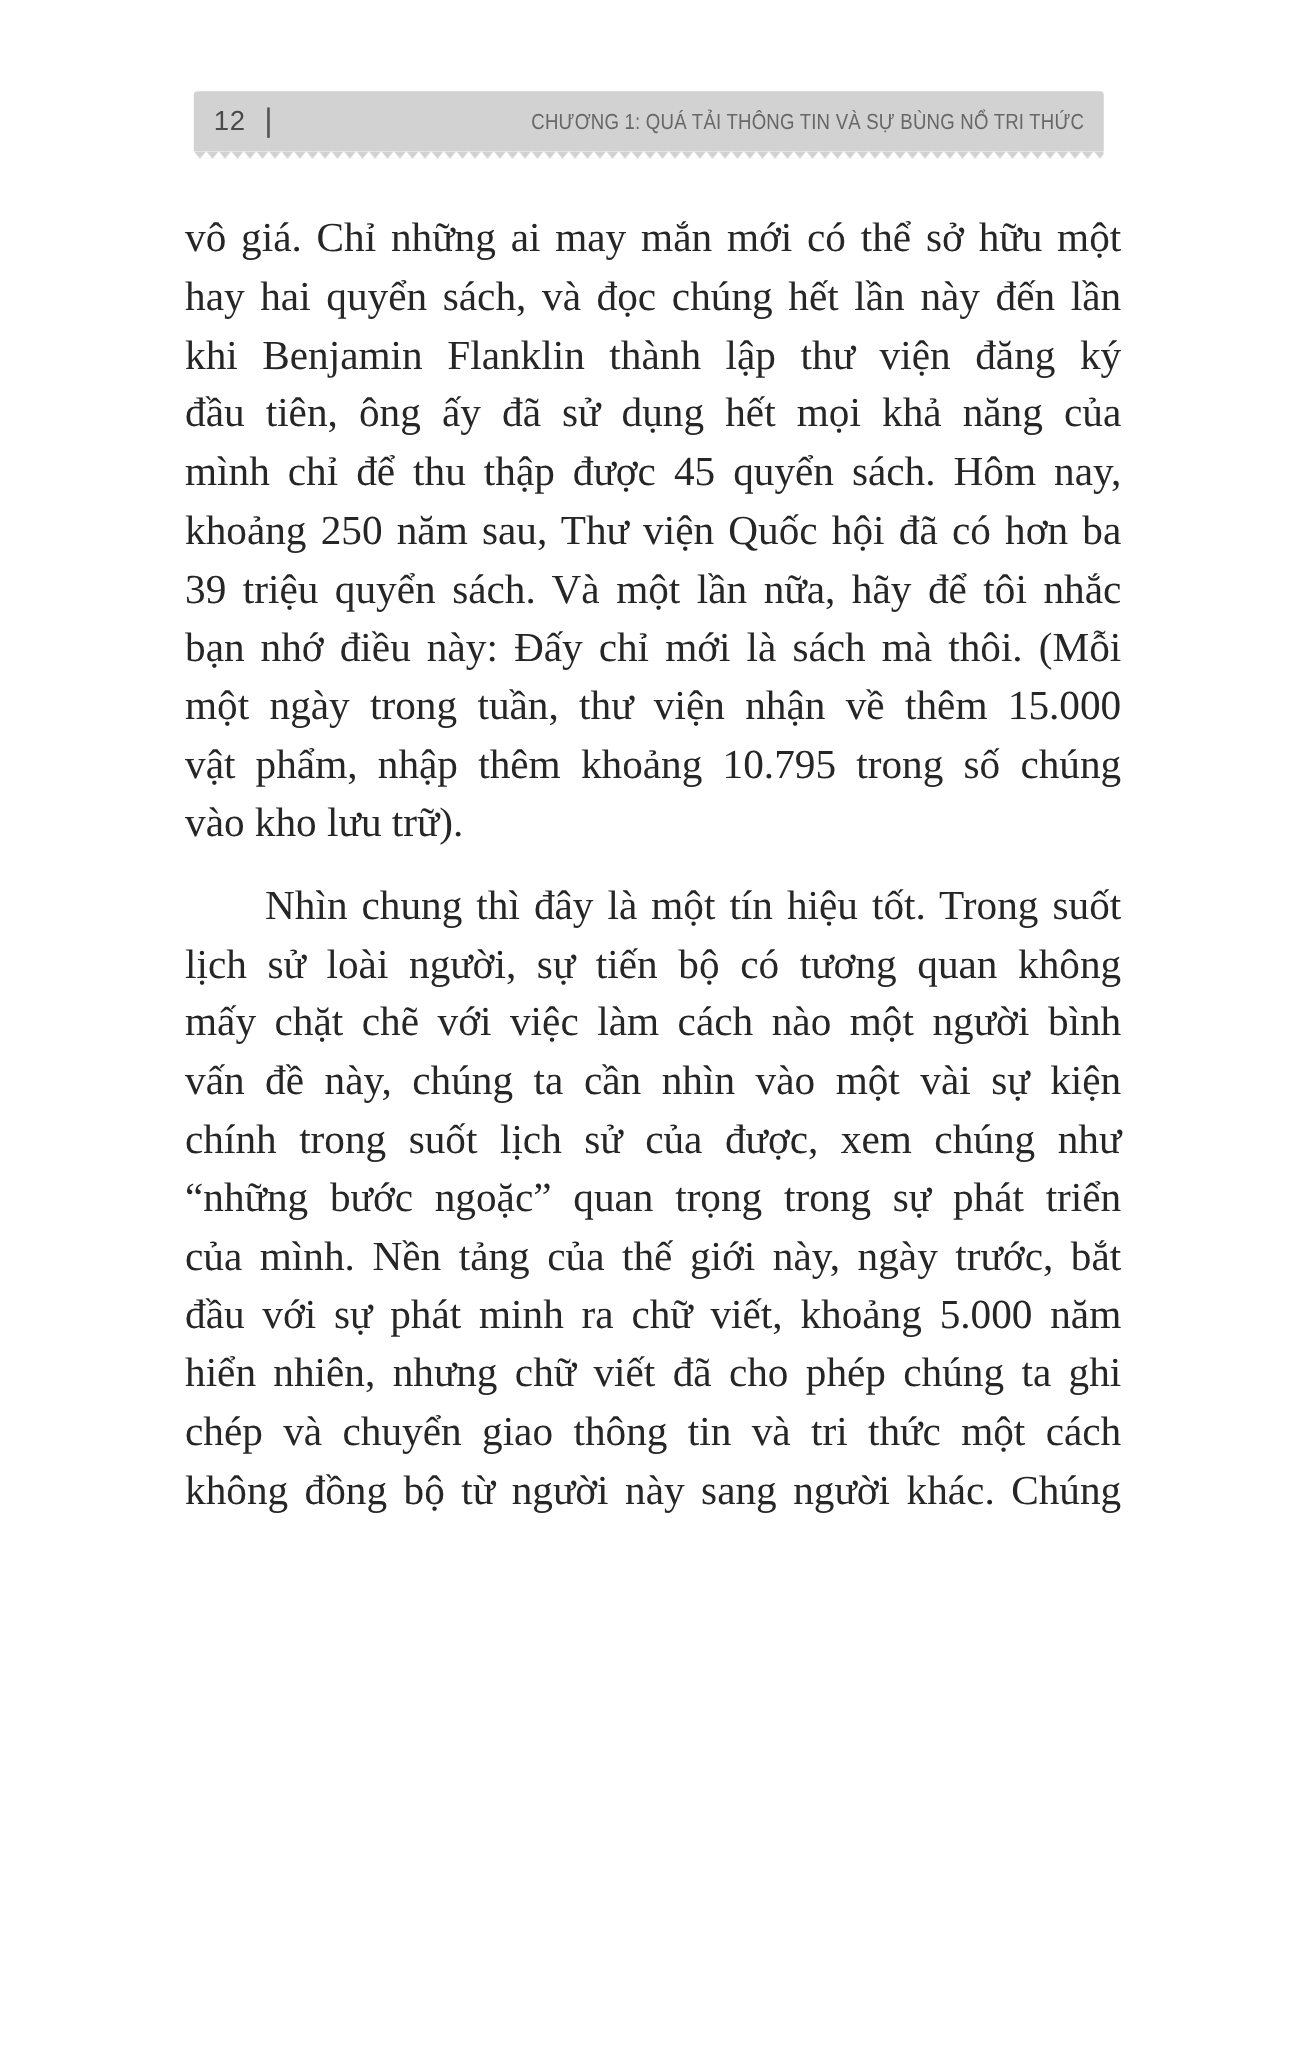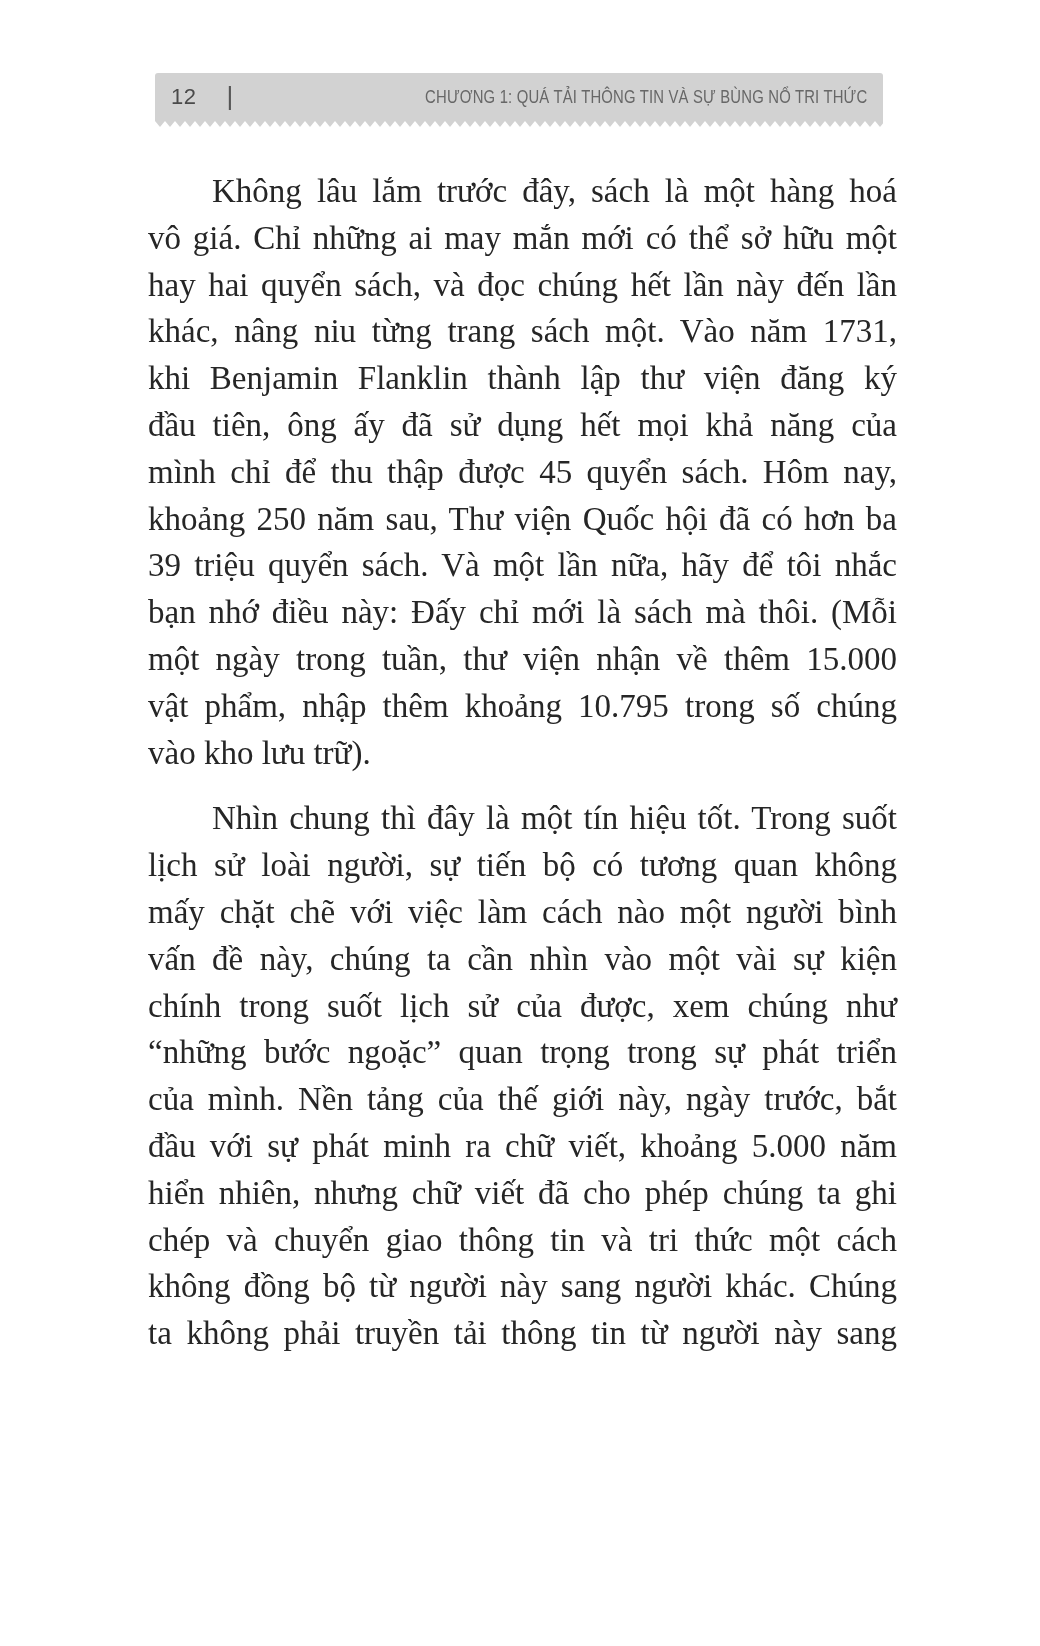--- a/index.html
+++ b/index.html
@@ -23,21 +23,21 @@
     border-radius: 3px 3px 0 0;
     display: flex;
     align-items: center;
     justify-content: space-between;
     padding: 0 16px;
     box-sizing: border-box;
     font-family: "Liberation Sans", sans-serif;
   }
   .header-left {
     display: flex;
-    gap: 30px;
+    gap: 15px;
   }
   .page-number {
     font-size: 22px;
     color: var(--page-number, #4a4a4a);
     letter-spacing: 0.5px;
   }
   .page-divider {
     font-size: 26px;
     font-weight: 300;
     color: #565656;
@@ -97,24 +97,22 @@
   <defs>
     <pattern id="teeth" width="10" height="6" patternUnits="userSpaceOnUse">
       <path d="M0,0 L10,0 L5,6 Z" fill="currentColor"></path>
     </pattern>
   </defs>
   <rect width="728" height="6" fill="url(#teeth)"></rect>
 </svg>
 
 <div class="page-body" id="page-body">
     <div class="paragraph">
-      <div class="text-line first">Không lâu lắm trước đây, sách là một hàng hoá</div>
       <div class="text-line">vô giá. Chỉ những ai may mắn mới có thể sở hữu một</div>
       <div class="text-line">hay hai quyển sách, và đọc chúng hết lần này đến lần</div>
-      <div class="text-line">khác, nâng niu từng trang sách một. Vào năm 1731,</div>
       <div class="text-line">khi Benjamin Flanklin thành lập thư viện đăng ký</div>
       <div class="text-line">đầu tiên, ông ấy đã sử dụng hết mọi khả năng của</div>
       <div class="text-line">mình chỉ để thu thập được 45 quyển sách. Hôm nay,</div>
       <div class="text-line">khoảng 250 năm sau, Thư viện Quốc hội đã có hơn ba</div>
       <div class="text-line">39 triệu quyển sách. Và một lần nữa, hãy để tôi nhắc</div>
       <div class="text-line">bạn nhớ điều này: Đấy chỉ mới là sách mà thôi. (Mỗi</div>
       <div class="text-line">một ngày trong tuần, thư viện nhận về thêm 15.000</div>
       <div class="text-line">vật phẩm, nhập thêm khoảng 10.795 trong số chúng</div>
       <div class="text-line last-left">vào kho lưu trữ).</div>
     </div>
@@ -123,15 +121,14 @@
       <div class="text-line">lịch sử loài người, sự tiến bộ có tương quan không</div>
       <div class="text-line">mấy chặt chẽ với việc làm cách nào một người bình</div>
       <div class="text-line">vấn đề này, chúng ta cần nhìn vào một vài sự kiện</div>
       <div class="text-line">chính trong suốt lịch sử của được, xem chúng như</div>
       <div class="text-line">“những bước ngoặc” quan trọng trong sự phát triển</div>
       <div class="text-line">của mình. Nền tảng của thế giới này, ngày trước, bắt</div>
       <div class="text-line">đầu với sự phát minh ra chữ viết, khoảng 5.000 năm</div>
       <div class="text-line">hiển nhiên, nhưng chữ viết đã cho phép chúng ta ghi</div>
       <div class="text-line">chép và chuyển giao thông tin và tri thức một cách</div>
       <div class="text-line">không đồng bộ từ người này sang người khác. Chúng</div>
-      <div class="text-line">ta không phải truyền tải thông tin từ người này sang</div>
     </div>
   </div>
 
 </body></html>

